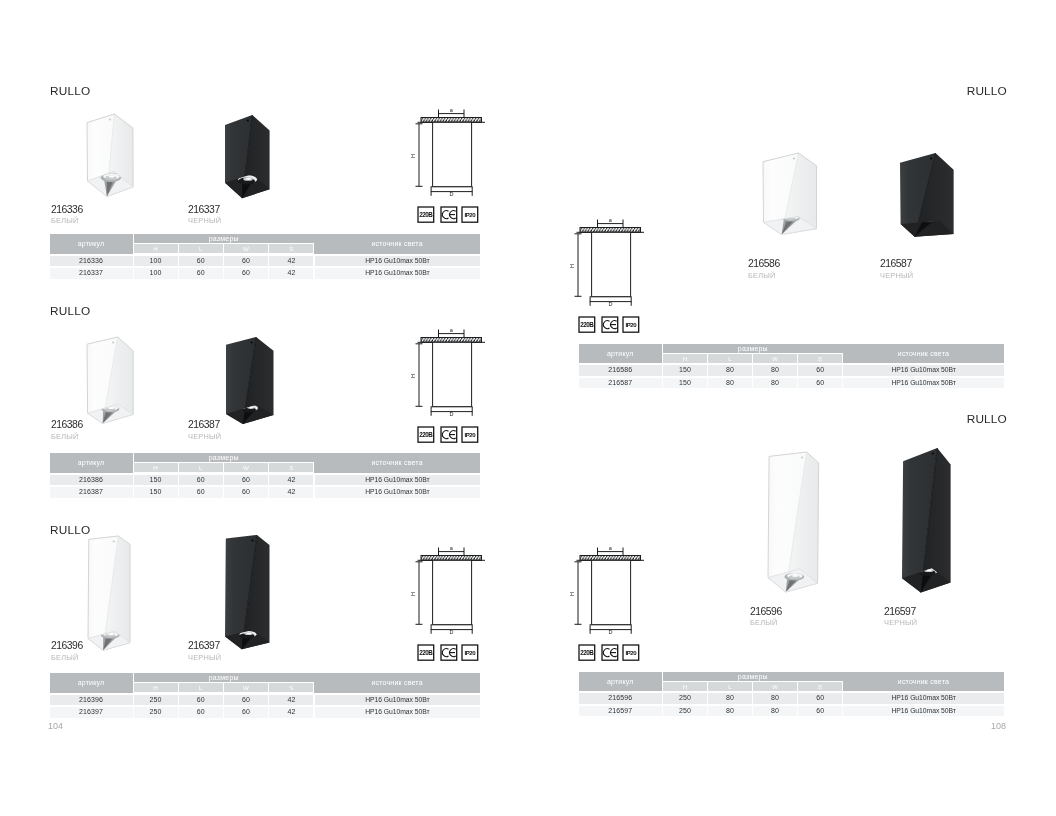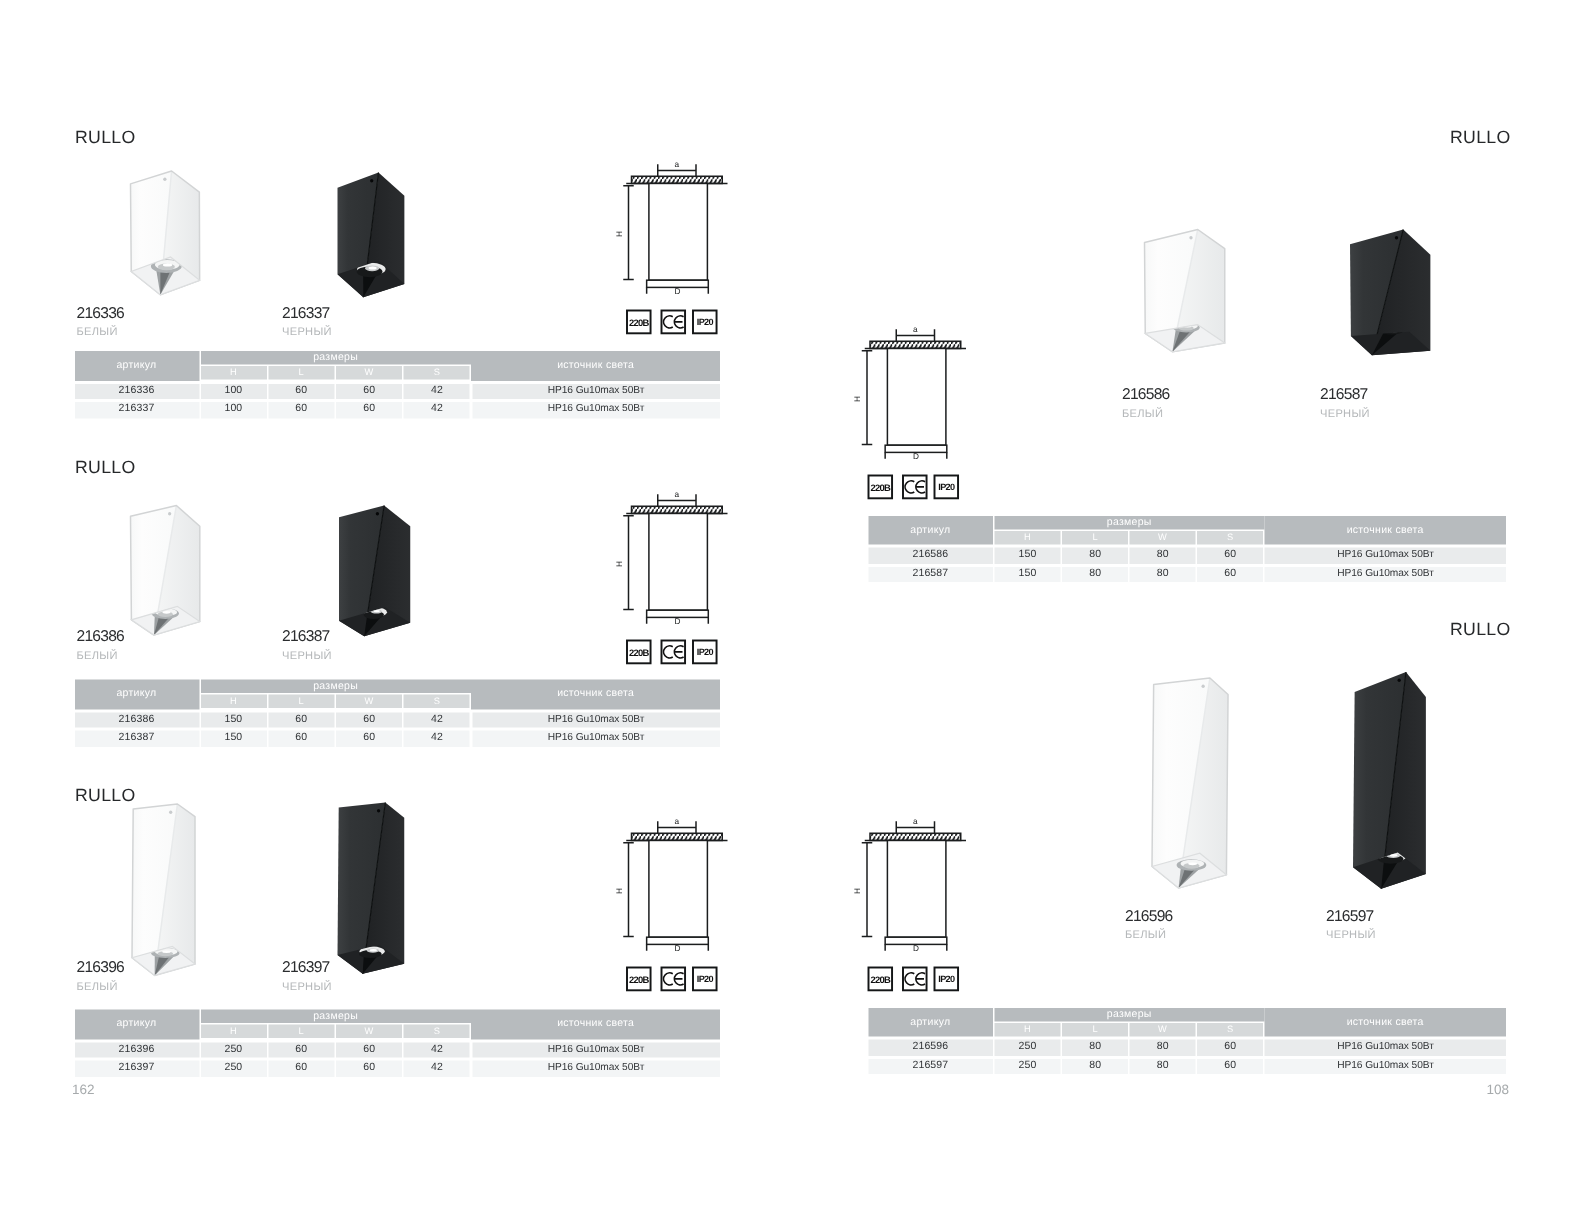--- a/index.html
+++ b/index.html
@@ -668,13 +668,13 @@
     <div style="position:absolute;left:174.6px;top:34.0px;width:44.0px;height:10.5px;background:#f3f5f6;overflow:hidden">
       <div style="width:100%;text-align:center;font-size:7px;color:#313437;font-weight:normal;letter-spacing:0.1px;line-height:10.5px">80</div>
     </div>
     <div style="position:absolute;left:219.6px;top:34.0px;width:44.1px;height:10.5px;background:#f3f5f6;overflow:hidden">
       <div style="width:100%;text-align:center;font-size:7px;color:#313437;font-weight:normal;letter-spacing:0.1px;line-height:10.5px">60</div>
     </div>
     <div style="position:absolute;left:264.7px;top:34.0px;width:161.0px;height:10.5px;background:#f3f5f6;overflow:hidden">
       <div style="width:100%;text-align:center;font-size:6.8px;color:#313437;font-weight:normal;letter-spacing:-0.05px;line-height:10.5px">HP16 Gu10max 50Вт</div>
     </div>
   </div>
-<div style="position:absolute;left:48px;top:720.5px;font-size:9px;color:#a6aaac">162</div>
+<div style="position:absolute;left:48px;top:720.5px;font-size:9px;color:#a6aaac">104</div>
 <div style="position:absolute;left:906px;top:720.5px;width:100px;text-align:right;font-size:9px;color:#a6aaac">108</div>
 </body></html>

